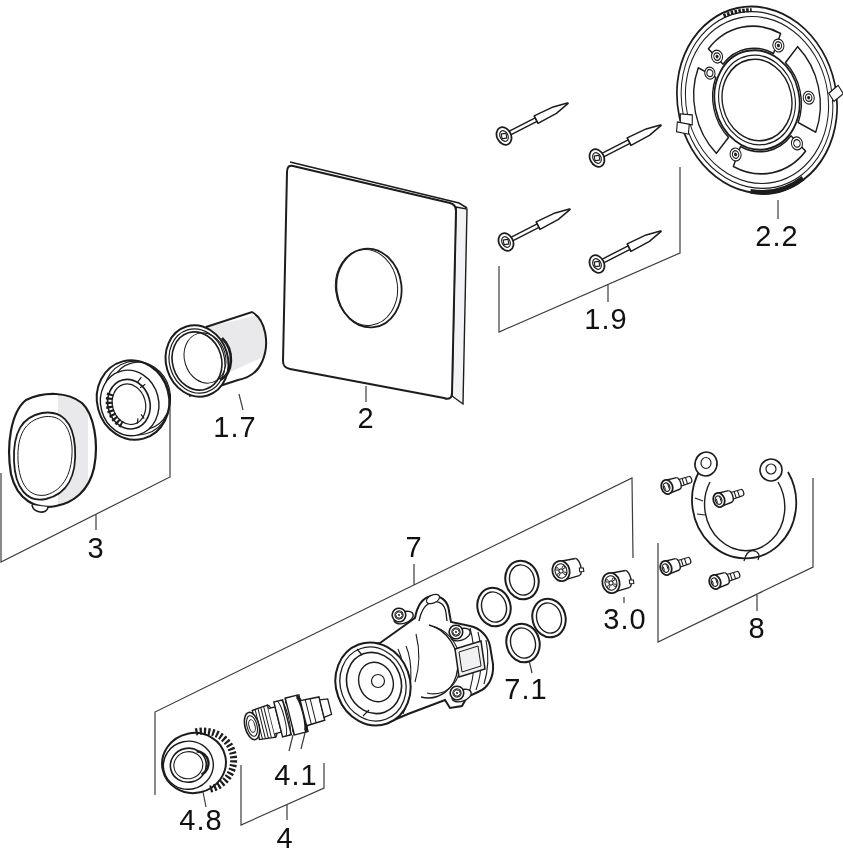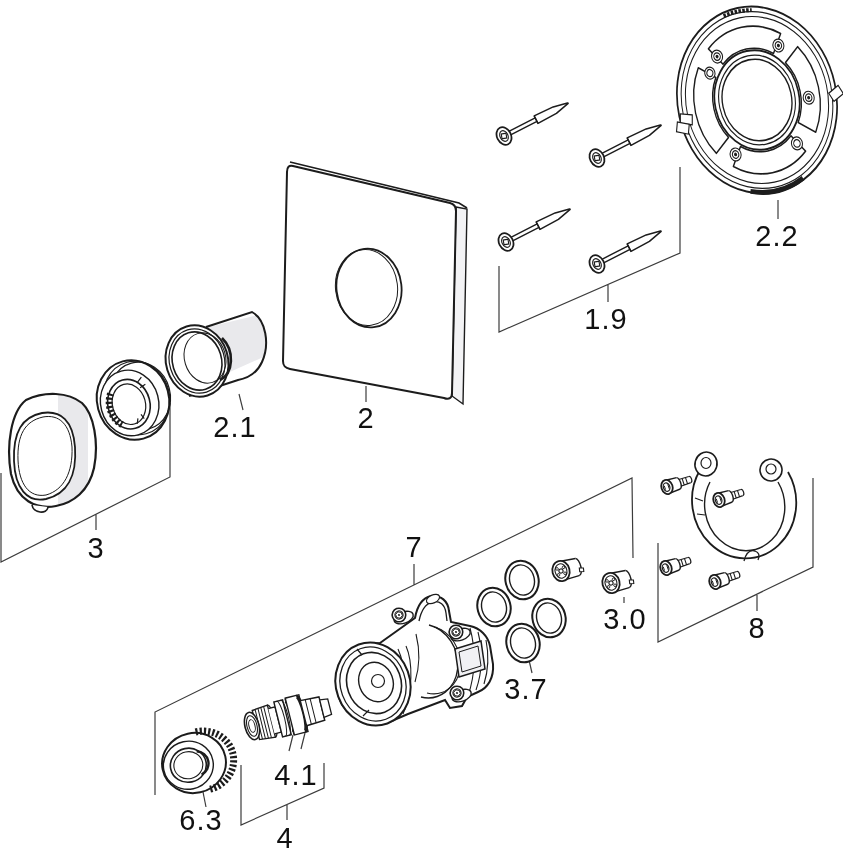--- a/index.html
+++ b/index.html
@@ -255,25 +255,25 @@
     <ellipse rx="32" ry="30" fill="#fff" stroke="#1c1c1c" stroke-width="2"></ellipse>
     <path d="M 8,-30 A 31 29.5 0 0 1 10,29" fill="none" stroke="#1c1c1c" stroke-width="7" stroke-dasharray="2.2,2"></path>
     <ellipse cx="-6" cy="1" rx="25" ry="24" fill="#fff" stroke="#1c1c1c" stroke-width="1.4"></ellipse>
     <ellipse cx="-6" cy="1" rx="18" ry="17" fill="#fff" stroke="#1c1c1c" stroke-width="1.6"></ellipse>
     <ellipse cx="-6" cy="1" rx="14.5" ry="13.5" fill="none" stroke="#1c1c1c" stroke-width="1.1"></ellipse>
     <path d="M 5,-11 A 13 12.5 0 0 1 5,13" fill="none" stroke="#1c1c1c" stroke-width="2.4"></path>
   </g>
 </svg>
 
 <div class="lbl" style="left:366px;top:402px">2</div>
-<div class="lbl" style="left:235px;top:411px">2.1</div>
+<div class="lbl" style="left:235px;top:411px">1.7</div>
 <div class="lbl" style="left:777px;top:220px">2.2</div>
 <div class="lbl" style="left:606px;top:303px">1.9</div>
 <div class="lbl" style="left:96px;top:532px">3</div>
 <div class="lbl" style="left:285px;top:822px">4</div>
 <div class="lbl" style="left:296px;top:759px">4.1</div>
-<div class="lbl" style="left:201px;top:804px">6.3</div>
+<div class="lbl" style="left:201px;top:804px">4.8</div>
 <div class="lbl" style="left:414px;top:531px">7</div>
-<div class="lbl" style="left:526px;top:673px">3.7</div>
+<div class="lbl" style="left:526px;top:673px">7.1</div>
 <div class="lbl" style="left:625px;top:603px">3.0</div>
 <div class="lbl" style="left:757px;top:612px">8</div>
 
 </div>
 
 </body></html>

